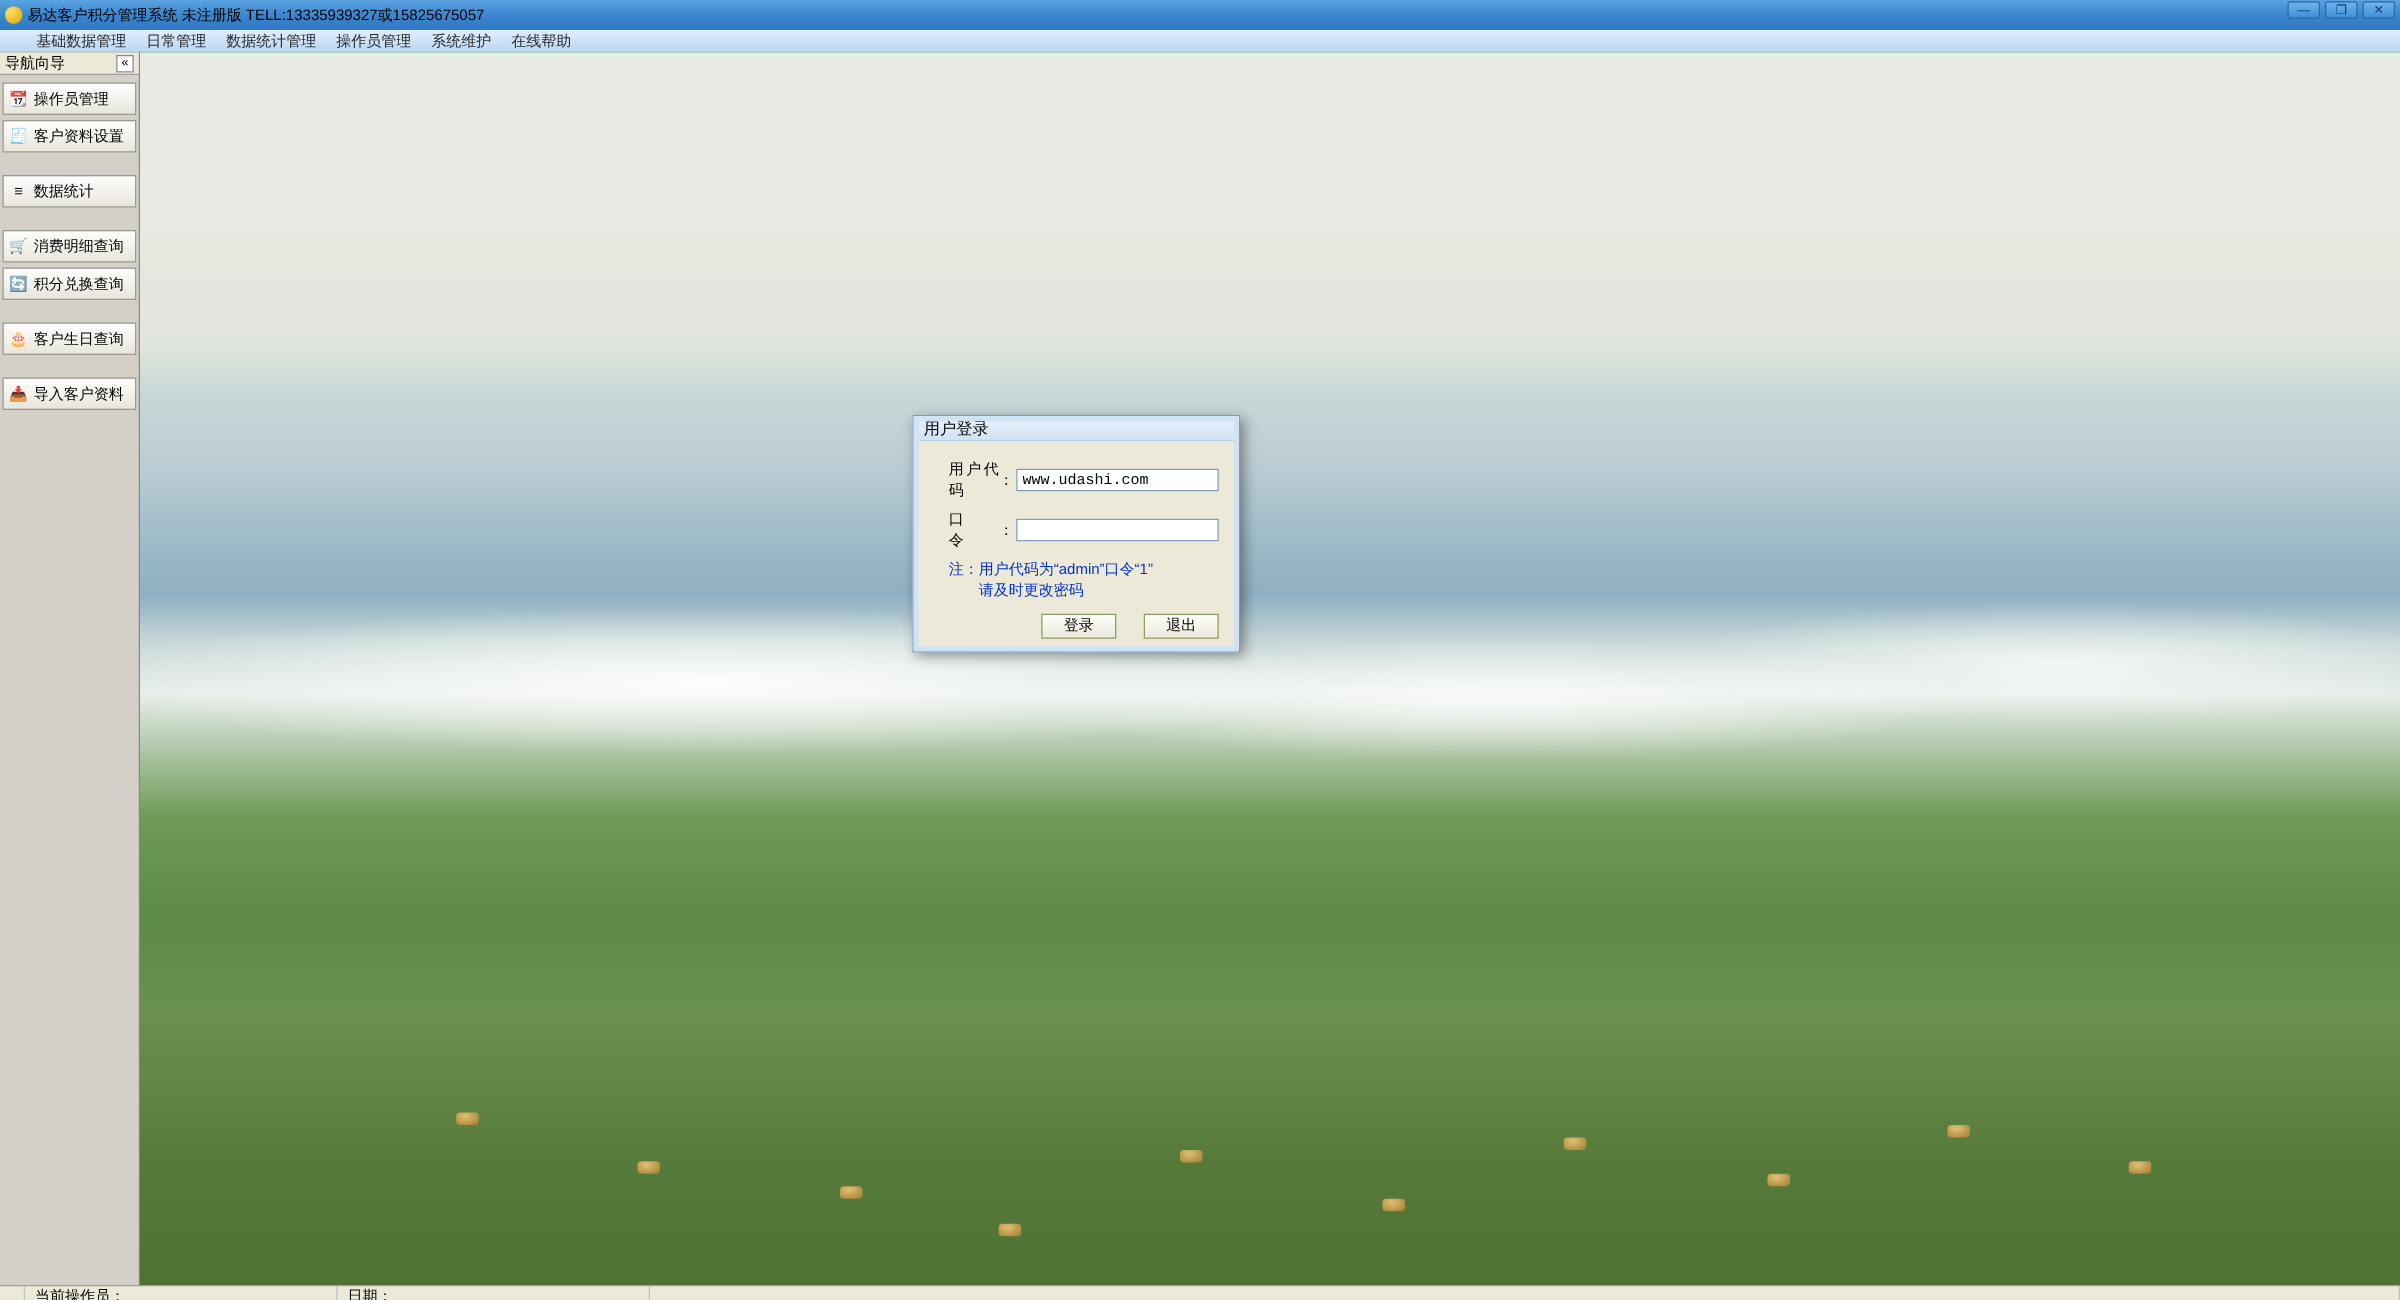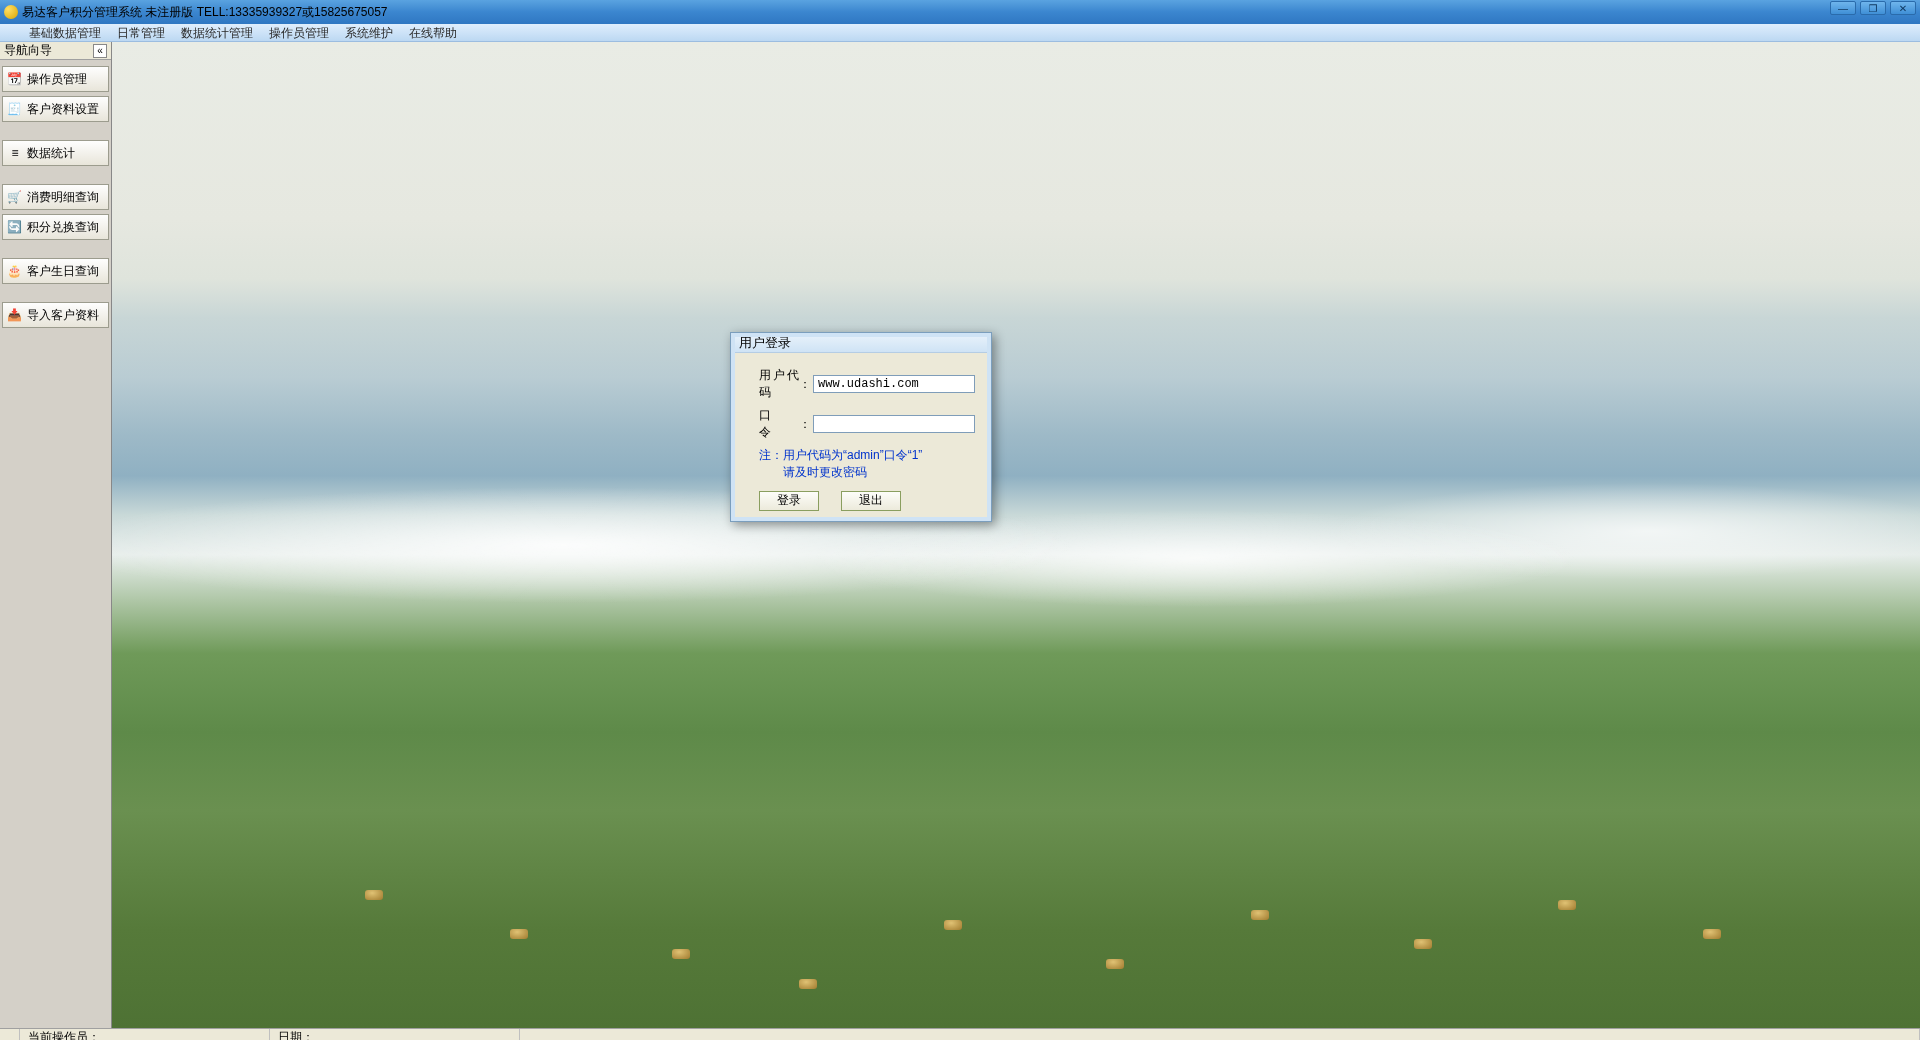--- a/index.html
+++ b/index.html
@@ -127,21 +127,21 @@
 }
 .login-body { padding: 14px 16px 8px 28px; background:#ece9d8; }
 .form-row { display:flex; align-items:center; margin-bottom: 6px; }
 .form-row label { width: 62px; text-align: justify; text-align-last: justify; }
 .form-row .colon { margin: 0 2px 0 0; }
 .form-row input {
   flex:1; height:18px; border:1px solid #7f9db9; padding:0 4px;
   font-family: Liberation Mono, monospace; font-size:12px;
 }
 .note { color: #0033cc; font-size:12px; line-height:1.4; margin: 2px 0 10px 0; }
-.btn-row { display:flex; justify-content:flex-start; gap:22px; margin-top:6px; }
+.btn-row { display:flex; justify-content:flex-end; gap:22px; margin-top:6px; }
 .dlg-btn {
   width:60px; height:20px;
   background: linear-gradient(to bottom,#fdfdf9,#eceadb);
   border:1px solid #8a9e5f;
   cursor:pointer;
 }
 
 
 .statusbar {
   height: 18px;

